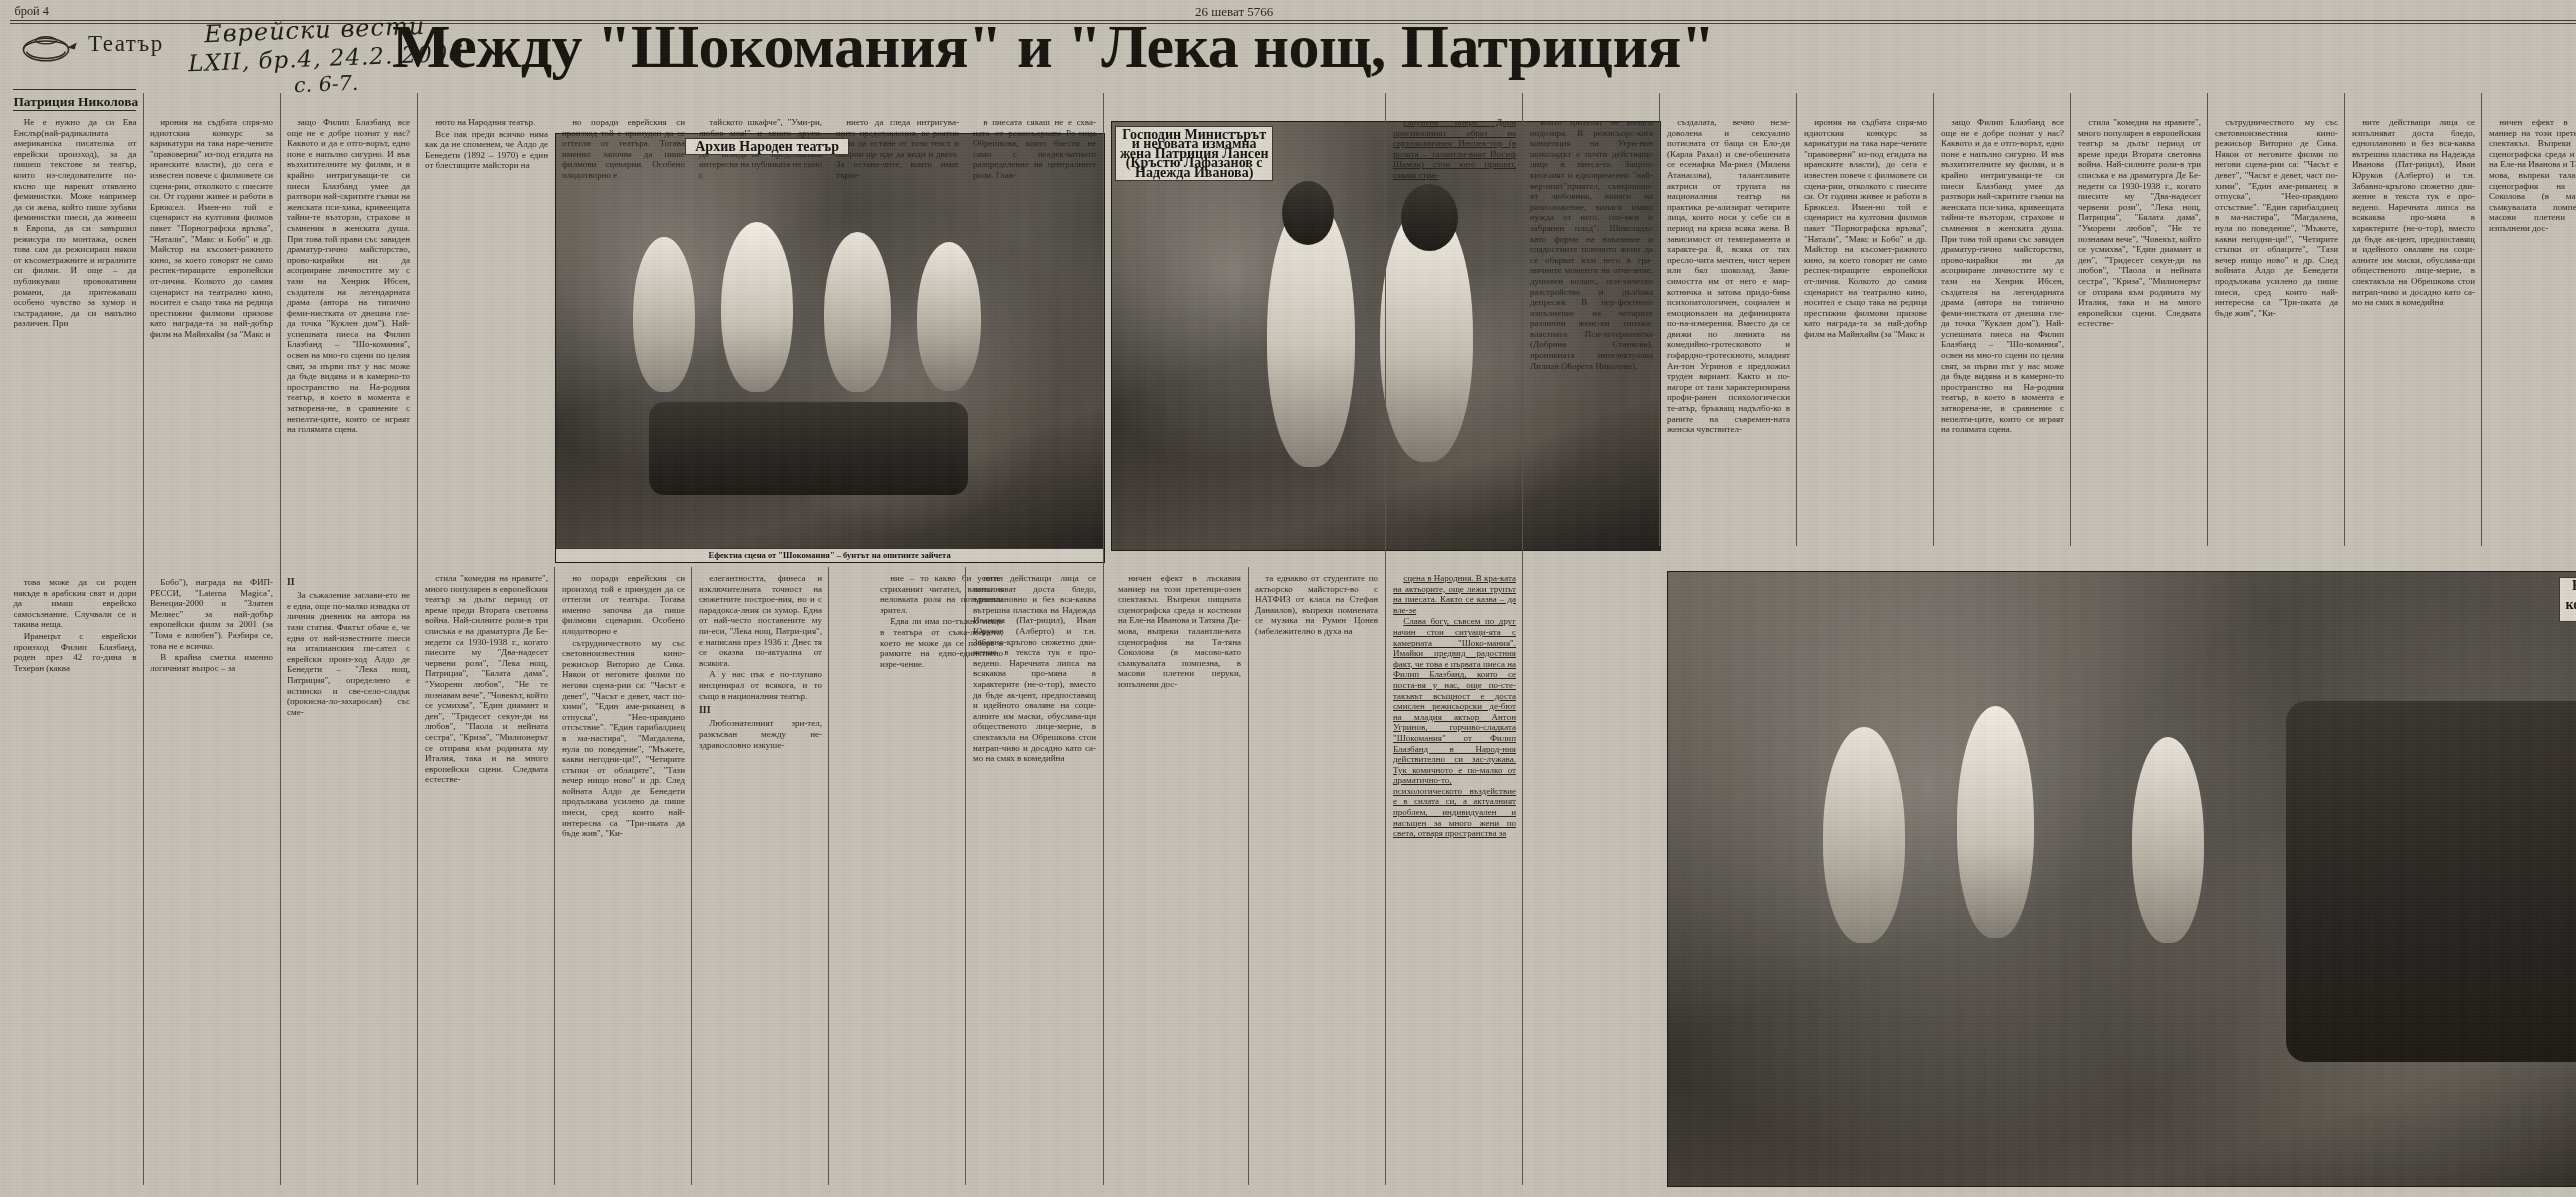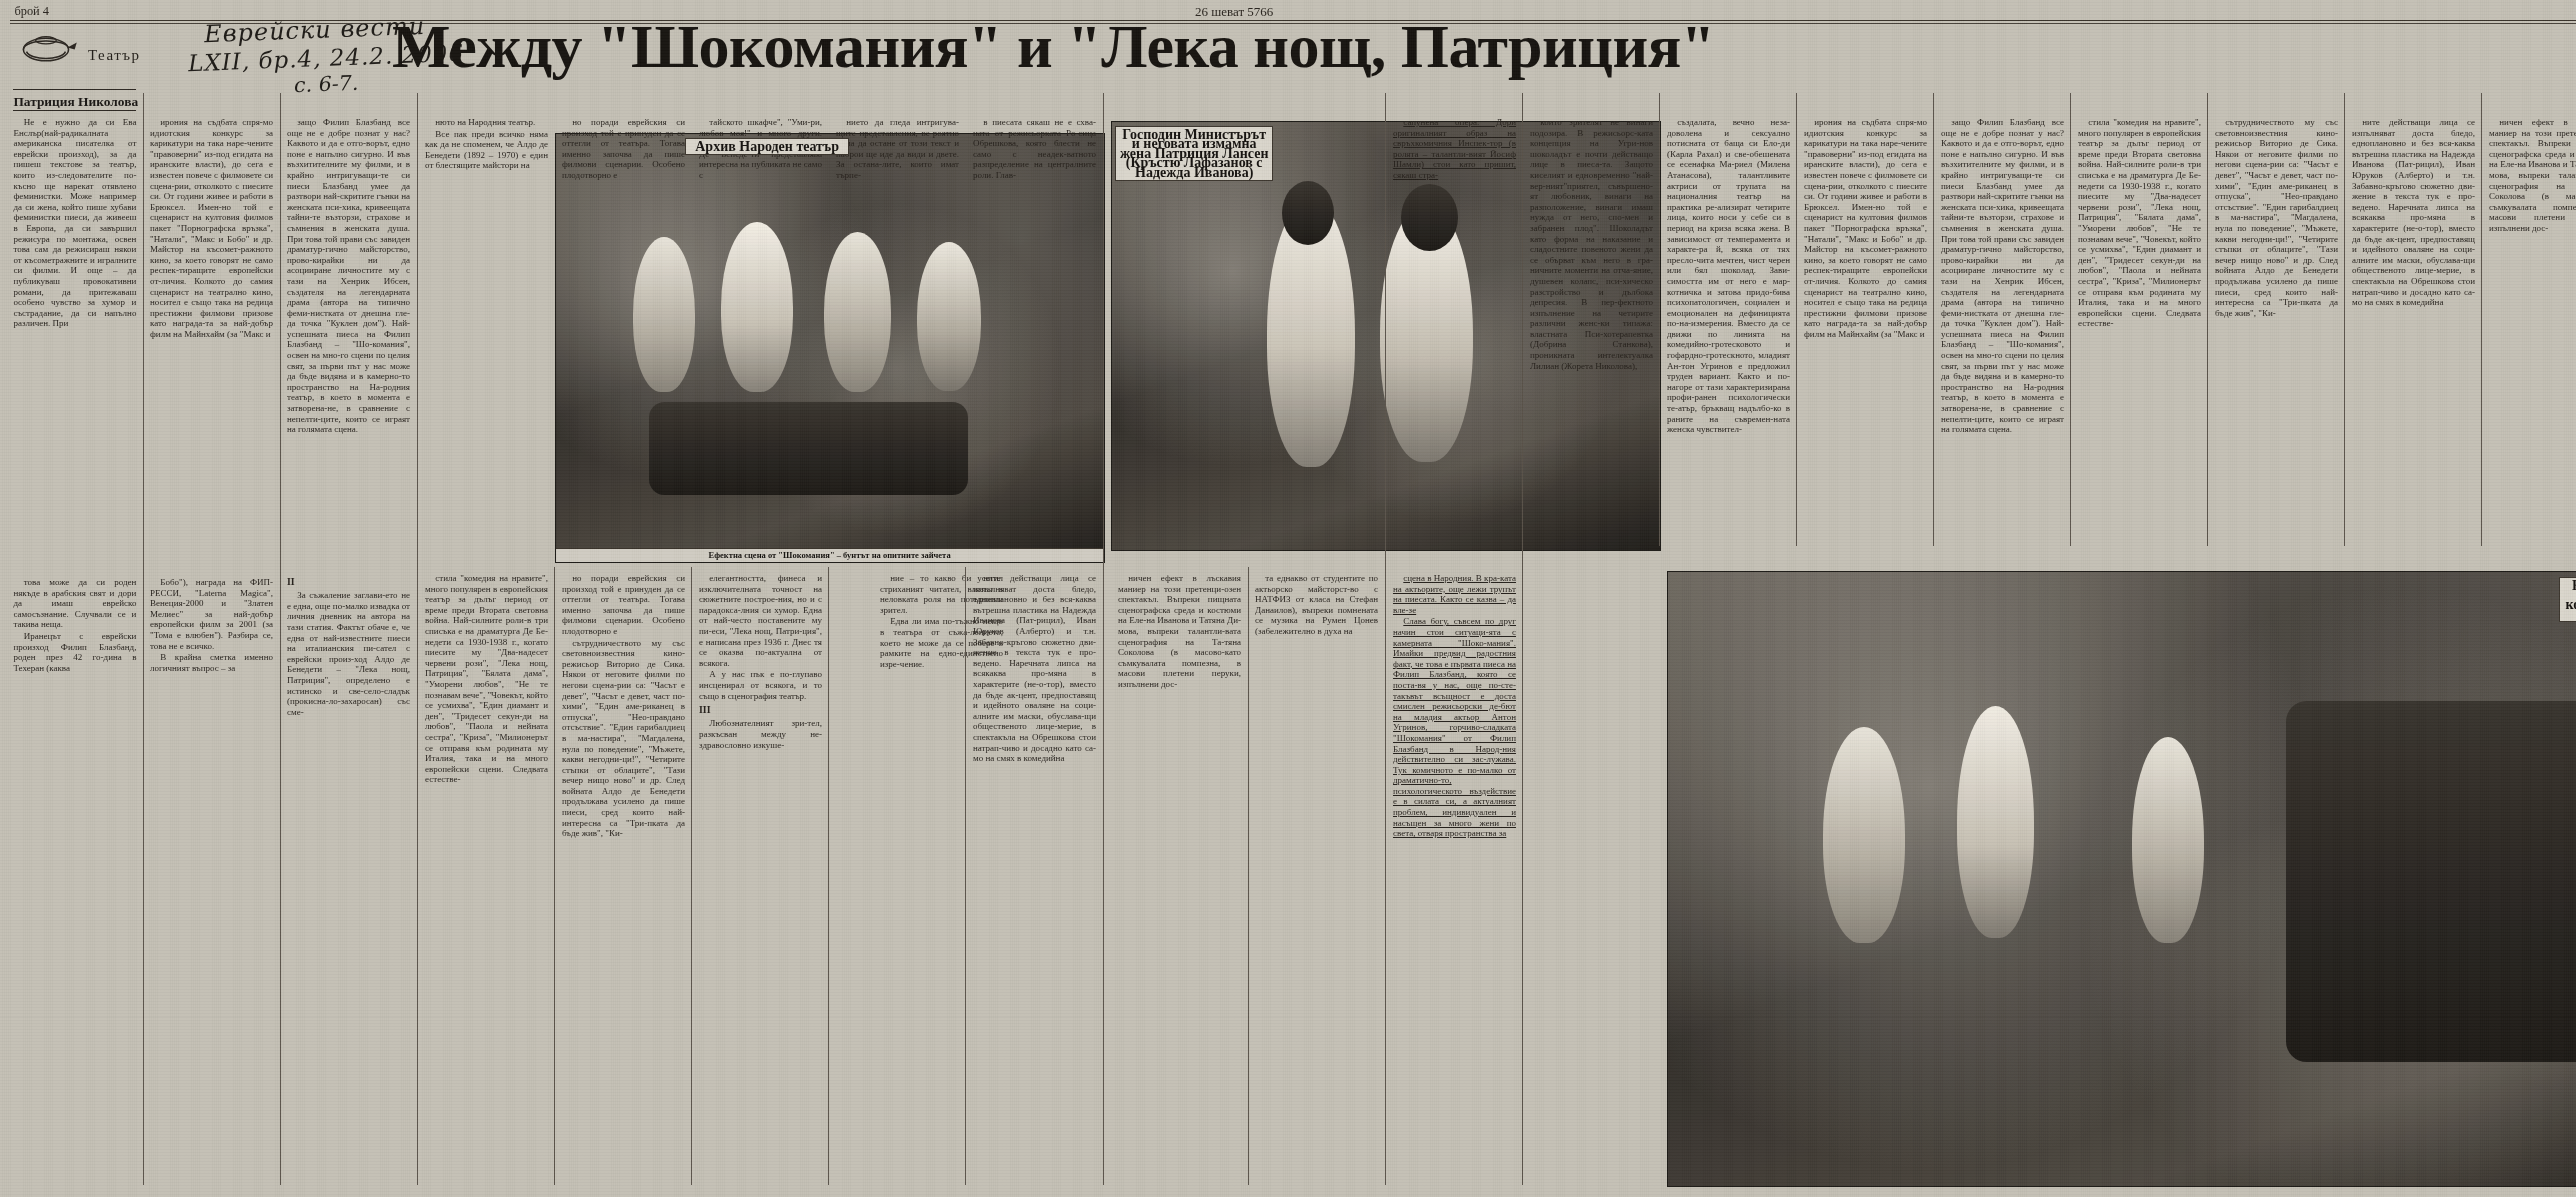--- a/index.html
+++ b/index.html
@@ -53,22 +53,22 @@
     background: #3a342c;
   }
   .rule-top2 {
     position: absolute;
     left: 10.3px; top: 23px;
     width: 2848px; height: 0.5px;
     background: #4a443c;
   }
   .section-label {
     position: absolute;
-    left: 88px; top: 47px;
-    font-size: 15px;
+    left: 88px; top: 31px;
+    font-size: 23px;
     letter-spacing: 1.5px;
     font-family: "Liberation Serif", serif;
     color: #231f19;
   }
   .pot-icon {
     position: absolute;
     left: 15.5px; top: 27px;
     width: 62px; height: 40px;
   }
   .handwriting {
@@ -286,21 +286,21 @@
 
   <div class="col" style="left:562px; top:573px; width:123px;">
     <p>но поради еврейския си произход той е принуден да се оттегли от театъра. Тогава именно започва да пише филмови сценарии. Особено плодотворно е</p>
     <p>сътрудничеството му със световноизвестния кино-режисьор Виторио де Сика. Някои от неговите филми по негови сцена-рии са: "Часът е девет", "Часът е девет, част по-хими", "Един аме-риканец в отпуска", "Нео-правдано отсъствие". "Един гарибалдиец в ма-настира", "Магдалена, нула по поведение", "Мъжете, какви негодни-ци!", "Четирите стъпки от облаците", "Тази вечер нищо ново" и др. След войната Алдо де Бенедети продължава усилено да пише пиеси, сред които най-интересна са "Три-пката да бъде жив", "Ки-</p>
   </div>
 
   <div class="vrule" style="left:691px; top:567px; height:618px;"></div>
 
   <div class="col" style="left:699px; top:573px; width:123px;">
     <p>елегантността, финеса и изключителната точност на сюжетните построе-ния, но и с парадокса-лния си хумор. Една от най-често поставените му пи-еси, "Лека нощ, Патри-ция", е написана през 1936 г. Днес тя се оказва по-актуална от всякога.</p>
-    <p>А у нас пък е по-глупаво инсценирал от всякога, и то също в сценография театър.</p>
+    <p>А у нас пък е по-глупаво инсценирал от всякога, и то също в националния театър.</p>
     <p class="sec">III</p>
     <p>Любознателният зри-тел, разкъсван между не-здравословно изкуше-</p>
   </div>
 
   <div class="vrule" style="left:828px; top:567px; height:618px;"></div>
 
   <div class="col" style="left:880px; top:573px; width:123px;">
     <p>ние – то какво би усетил стриханият читател, влязъл в неловката роля на потърпевш зрител.</p>
     <p>Едва ли има по-тъжно нещо в театъра от съжа-лението, което не може да се побере в рамките на едно-единствено изре-чение.</p>
   </div>

